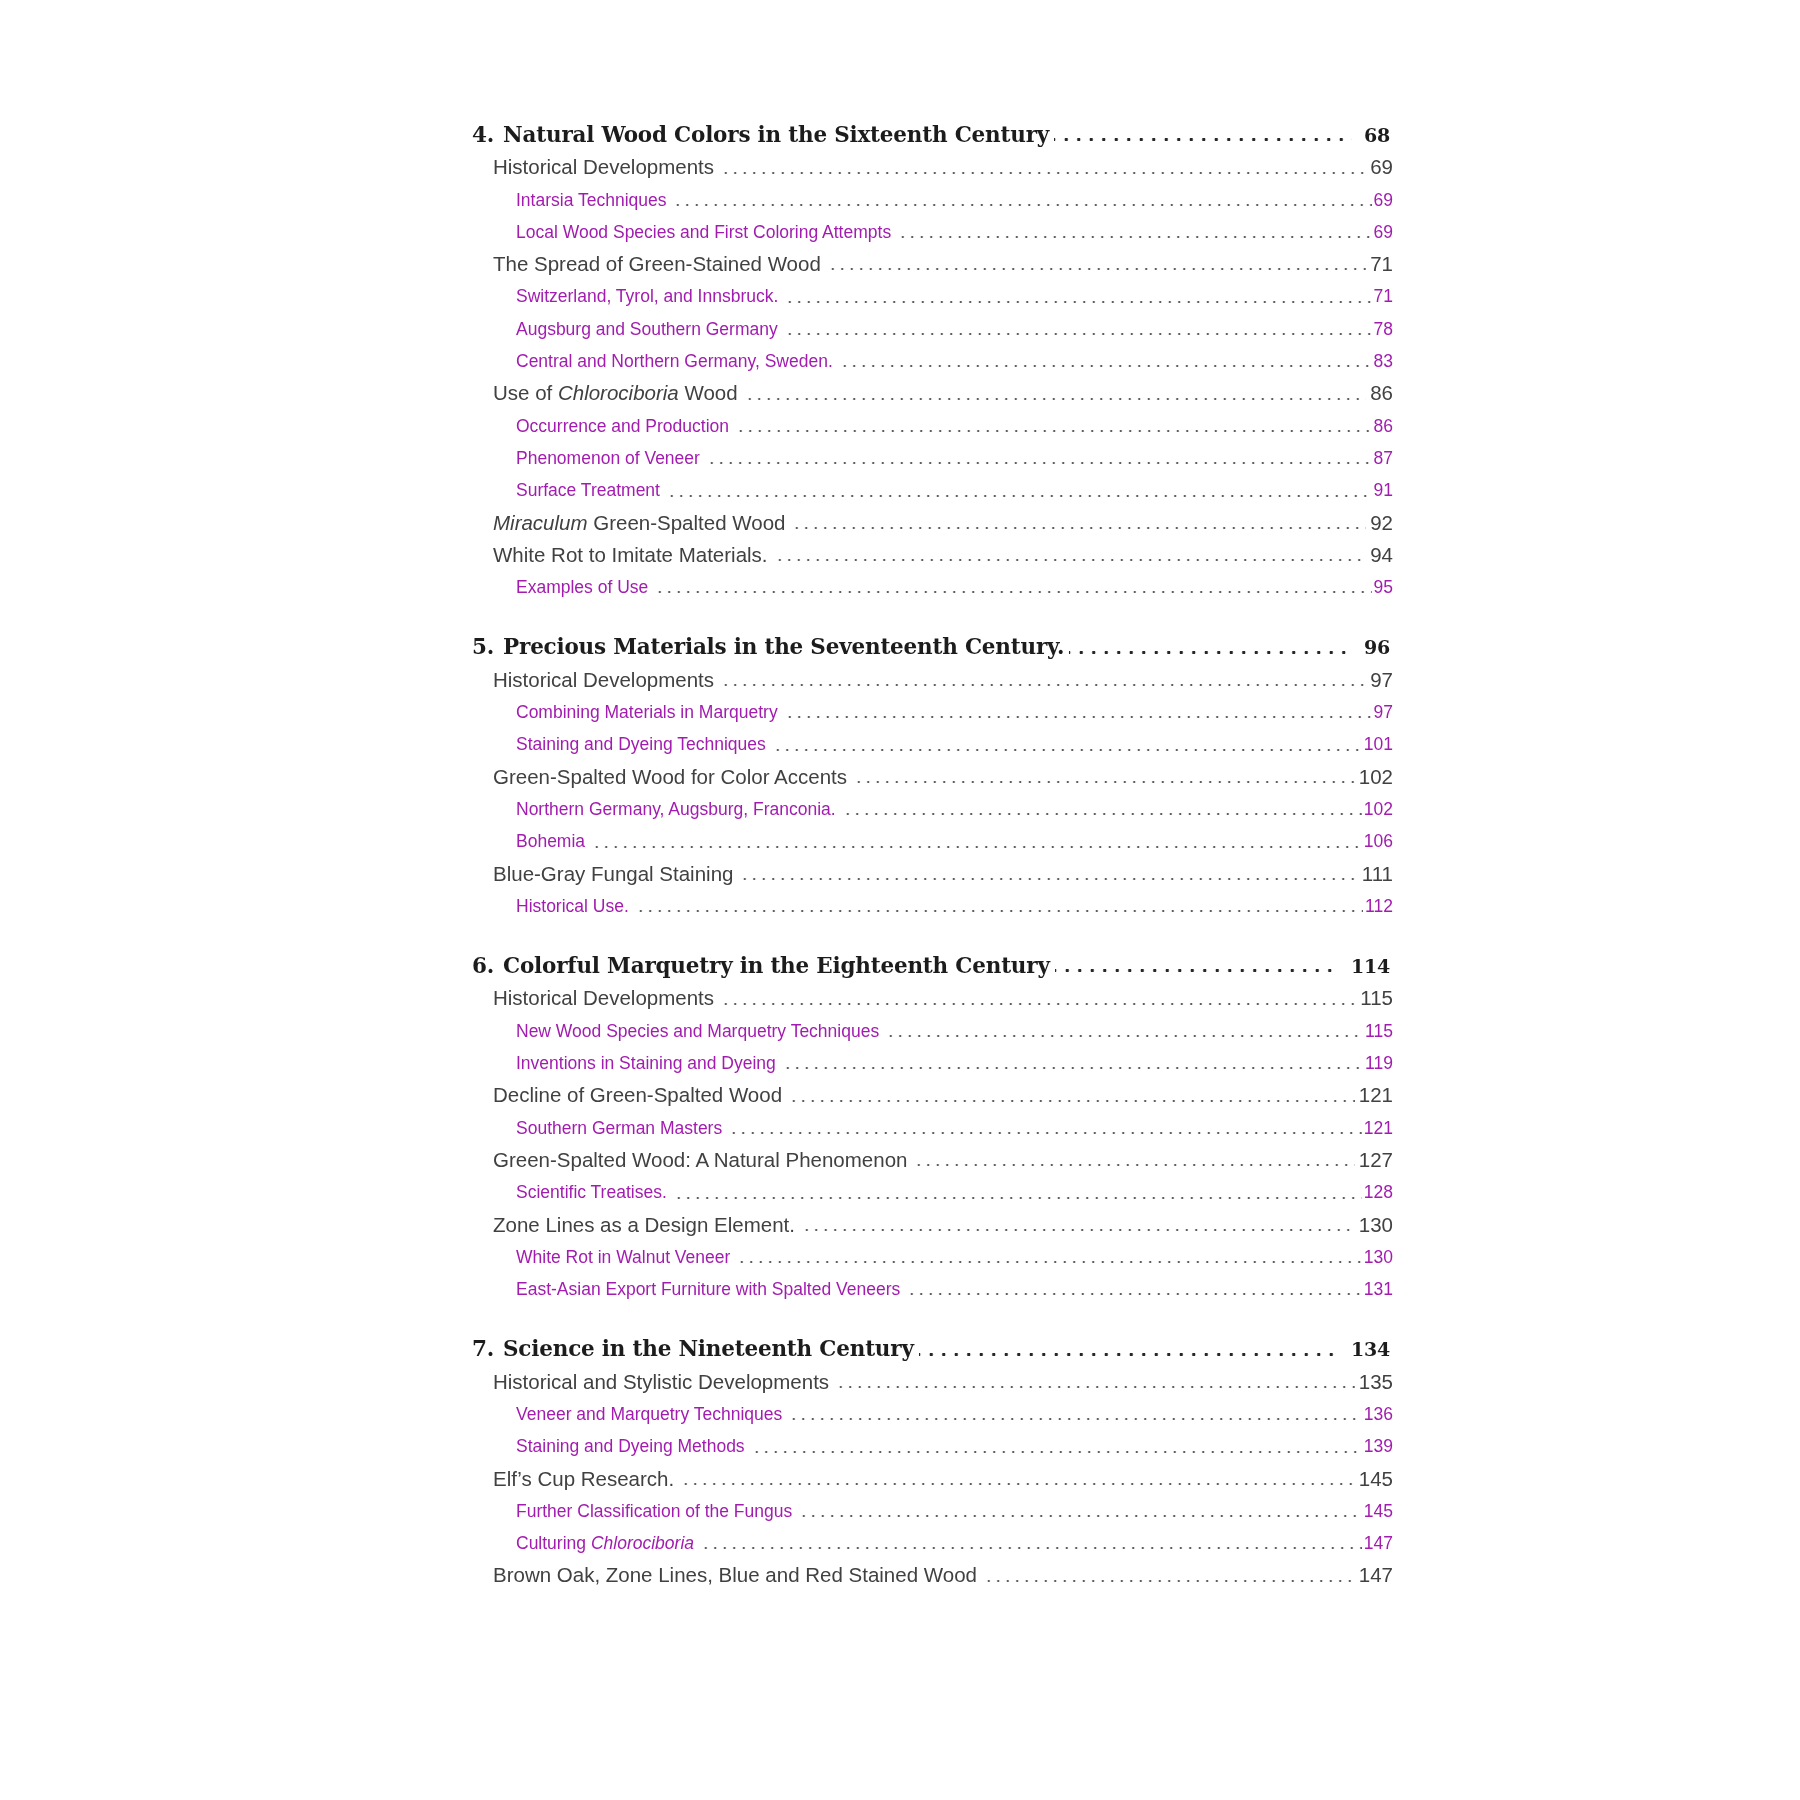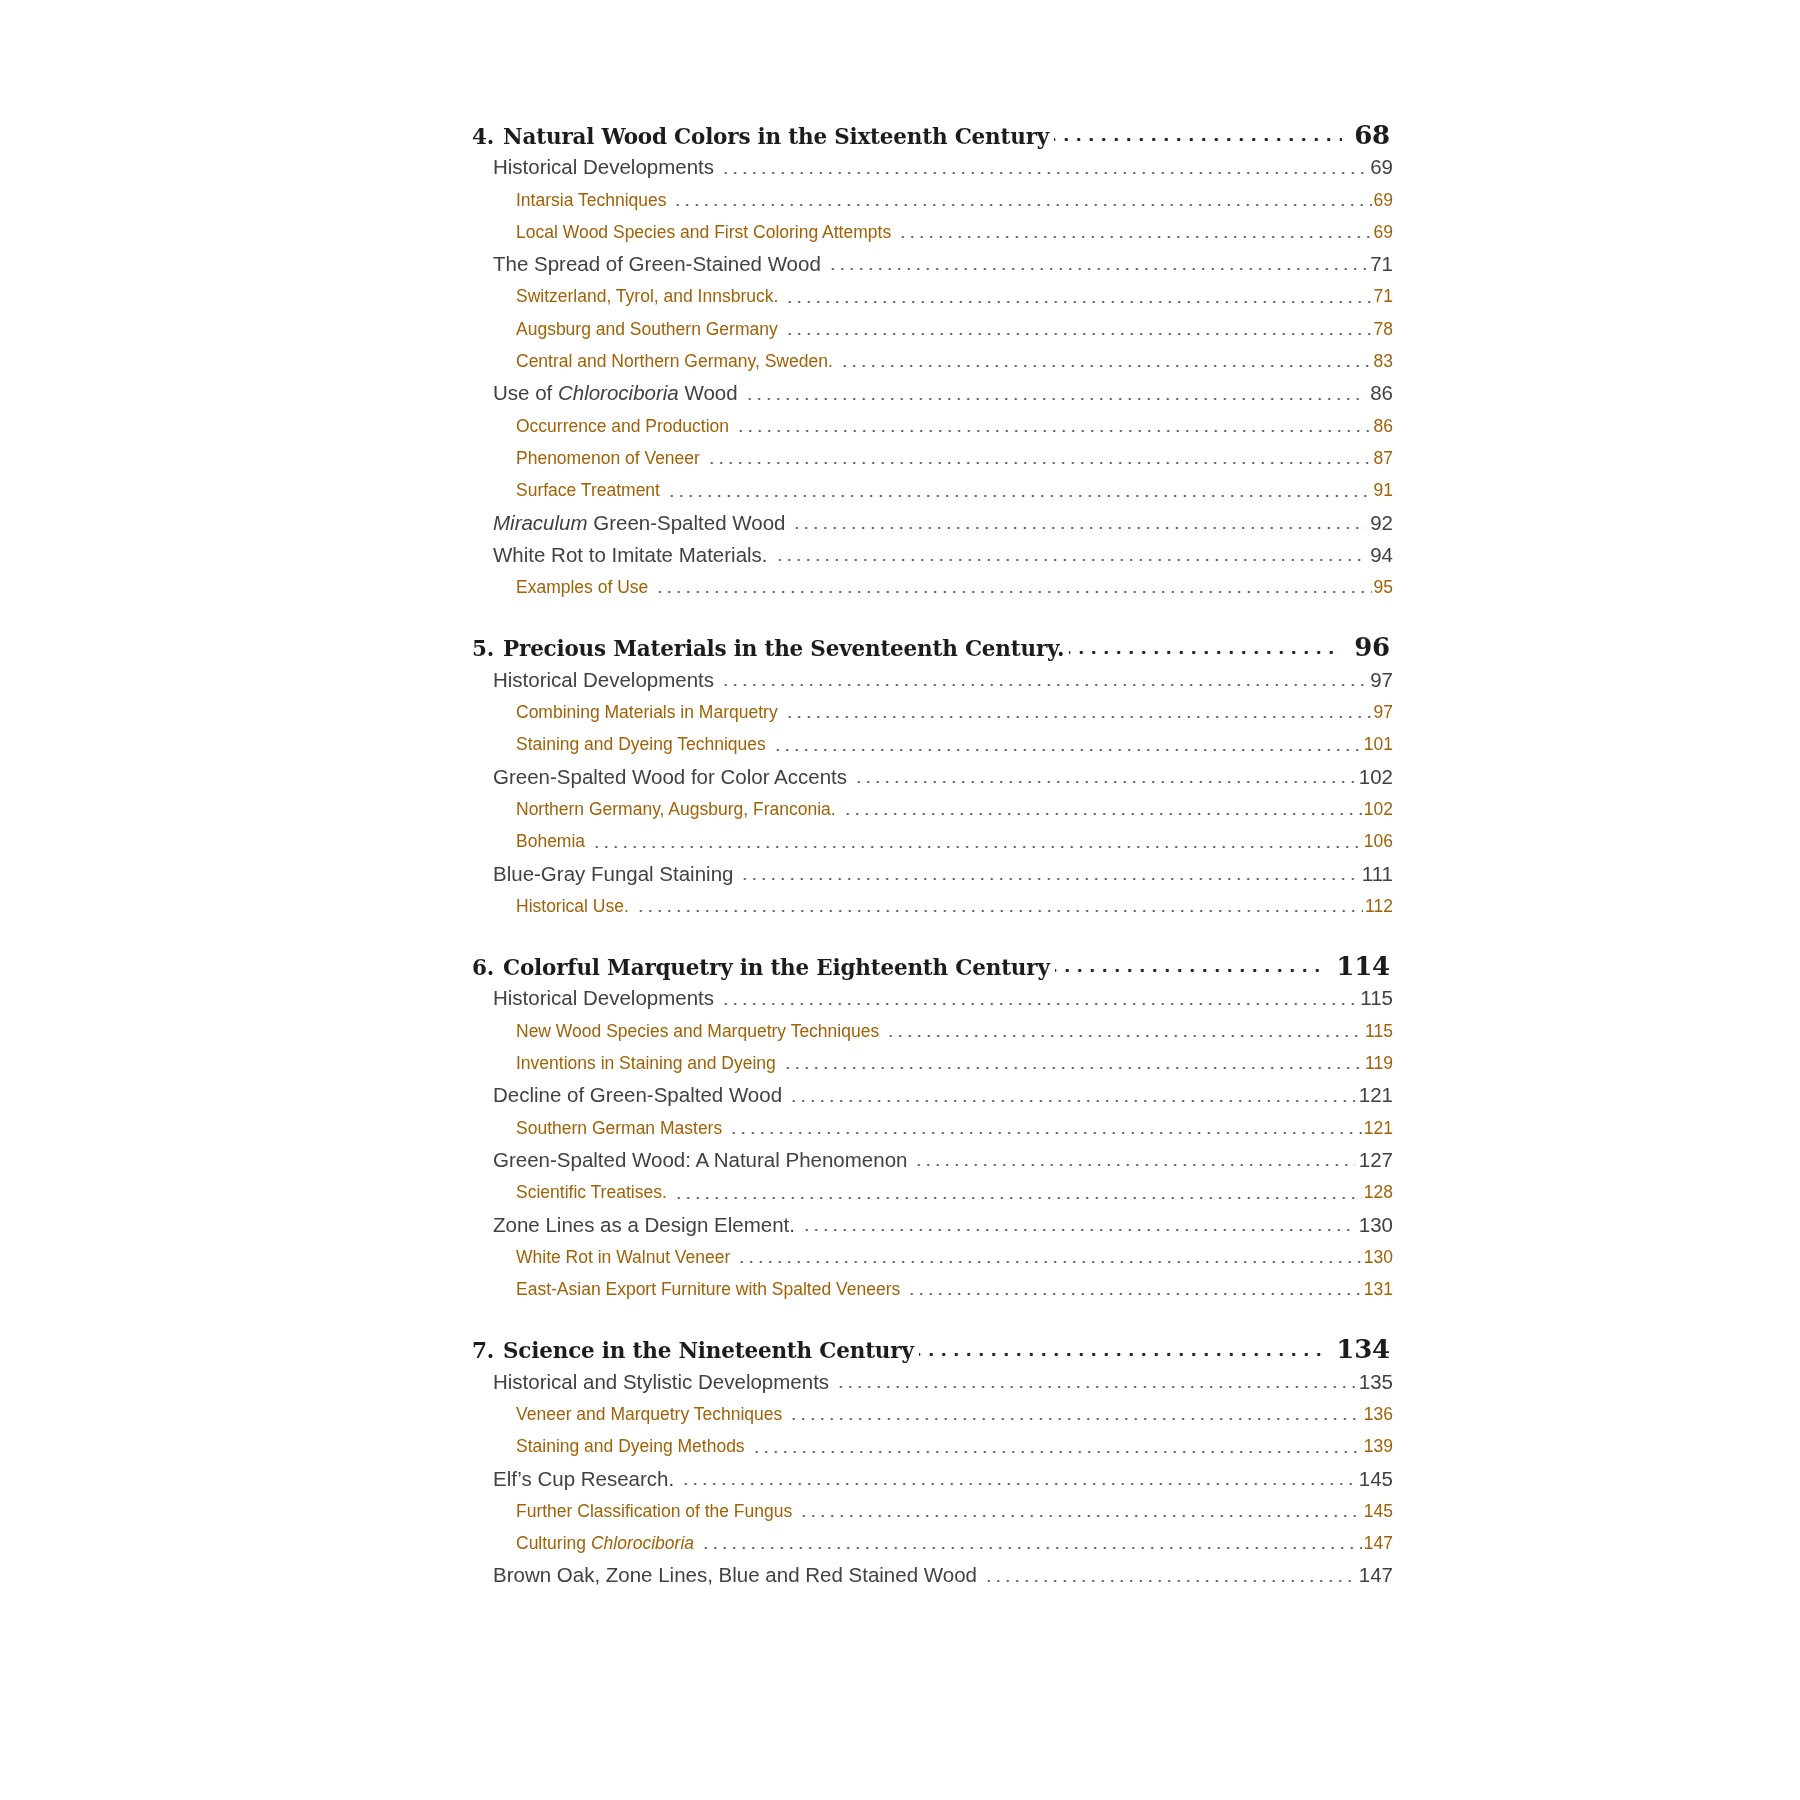--- a/index.html
+++ b/index.html
@@ -29,25 +29,25 @@
   
   .chapter {
     font-family: "DejaVu Serif", serif;
     font-weight: bold;
     font-size: 21.5px;
     letter-spacing: -0.2px;
     color: #1c1c1c;
     padding-right: 3px;
   }
   .ch-num { margin-right: 9px; }
-  .ch-page { font-size: 26px; }
+  .ch-page { font-size: 19px; }
 
   
   .lvl1 { font-size: 20.5px; color: #414141; padding-left: 21px; text-align: right; }
-  .lvl2 { font-size: 17.5px; color: #a16207; padding-left: 44px; }
+  .lvl2 { font-size: 17.5px; color: #a21caf; padding-left: 44px; }
   .it { font-style: italic; }
 
   
   .leader {
     flex: 1;
     align-self: stretch;
     background-repeat: repeat-x;
     margin-left: 5px;
   }
   .lvl1 .leader, .lvl2 .leader {

